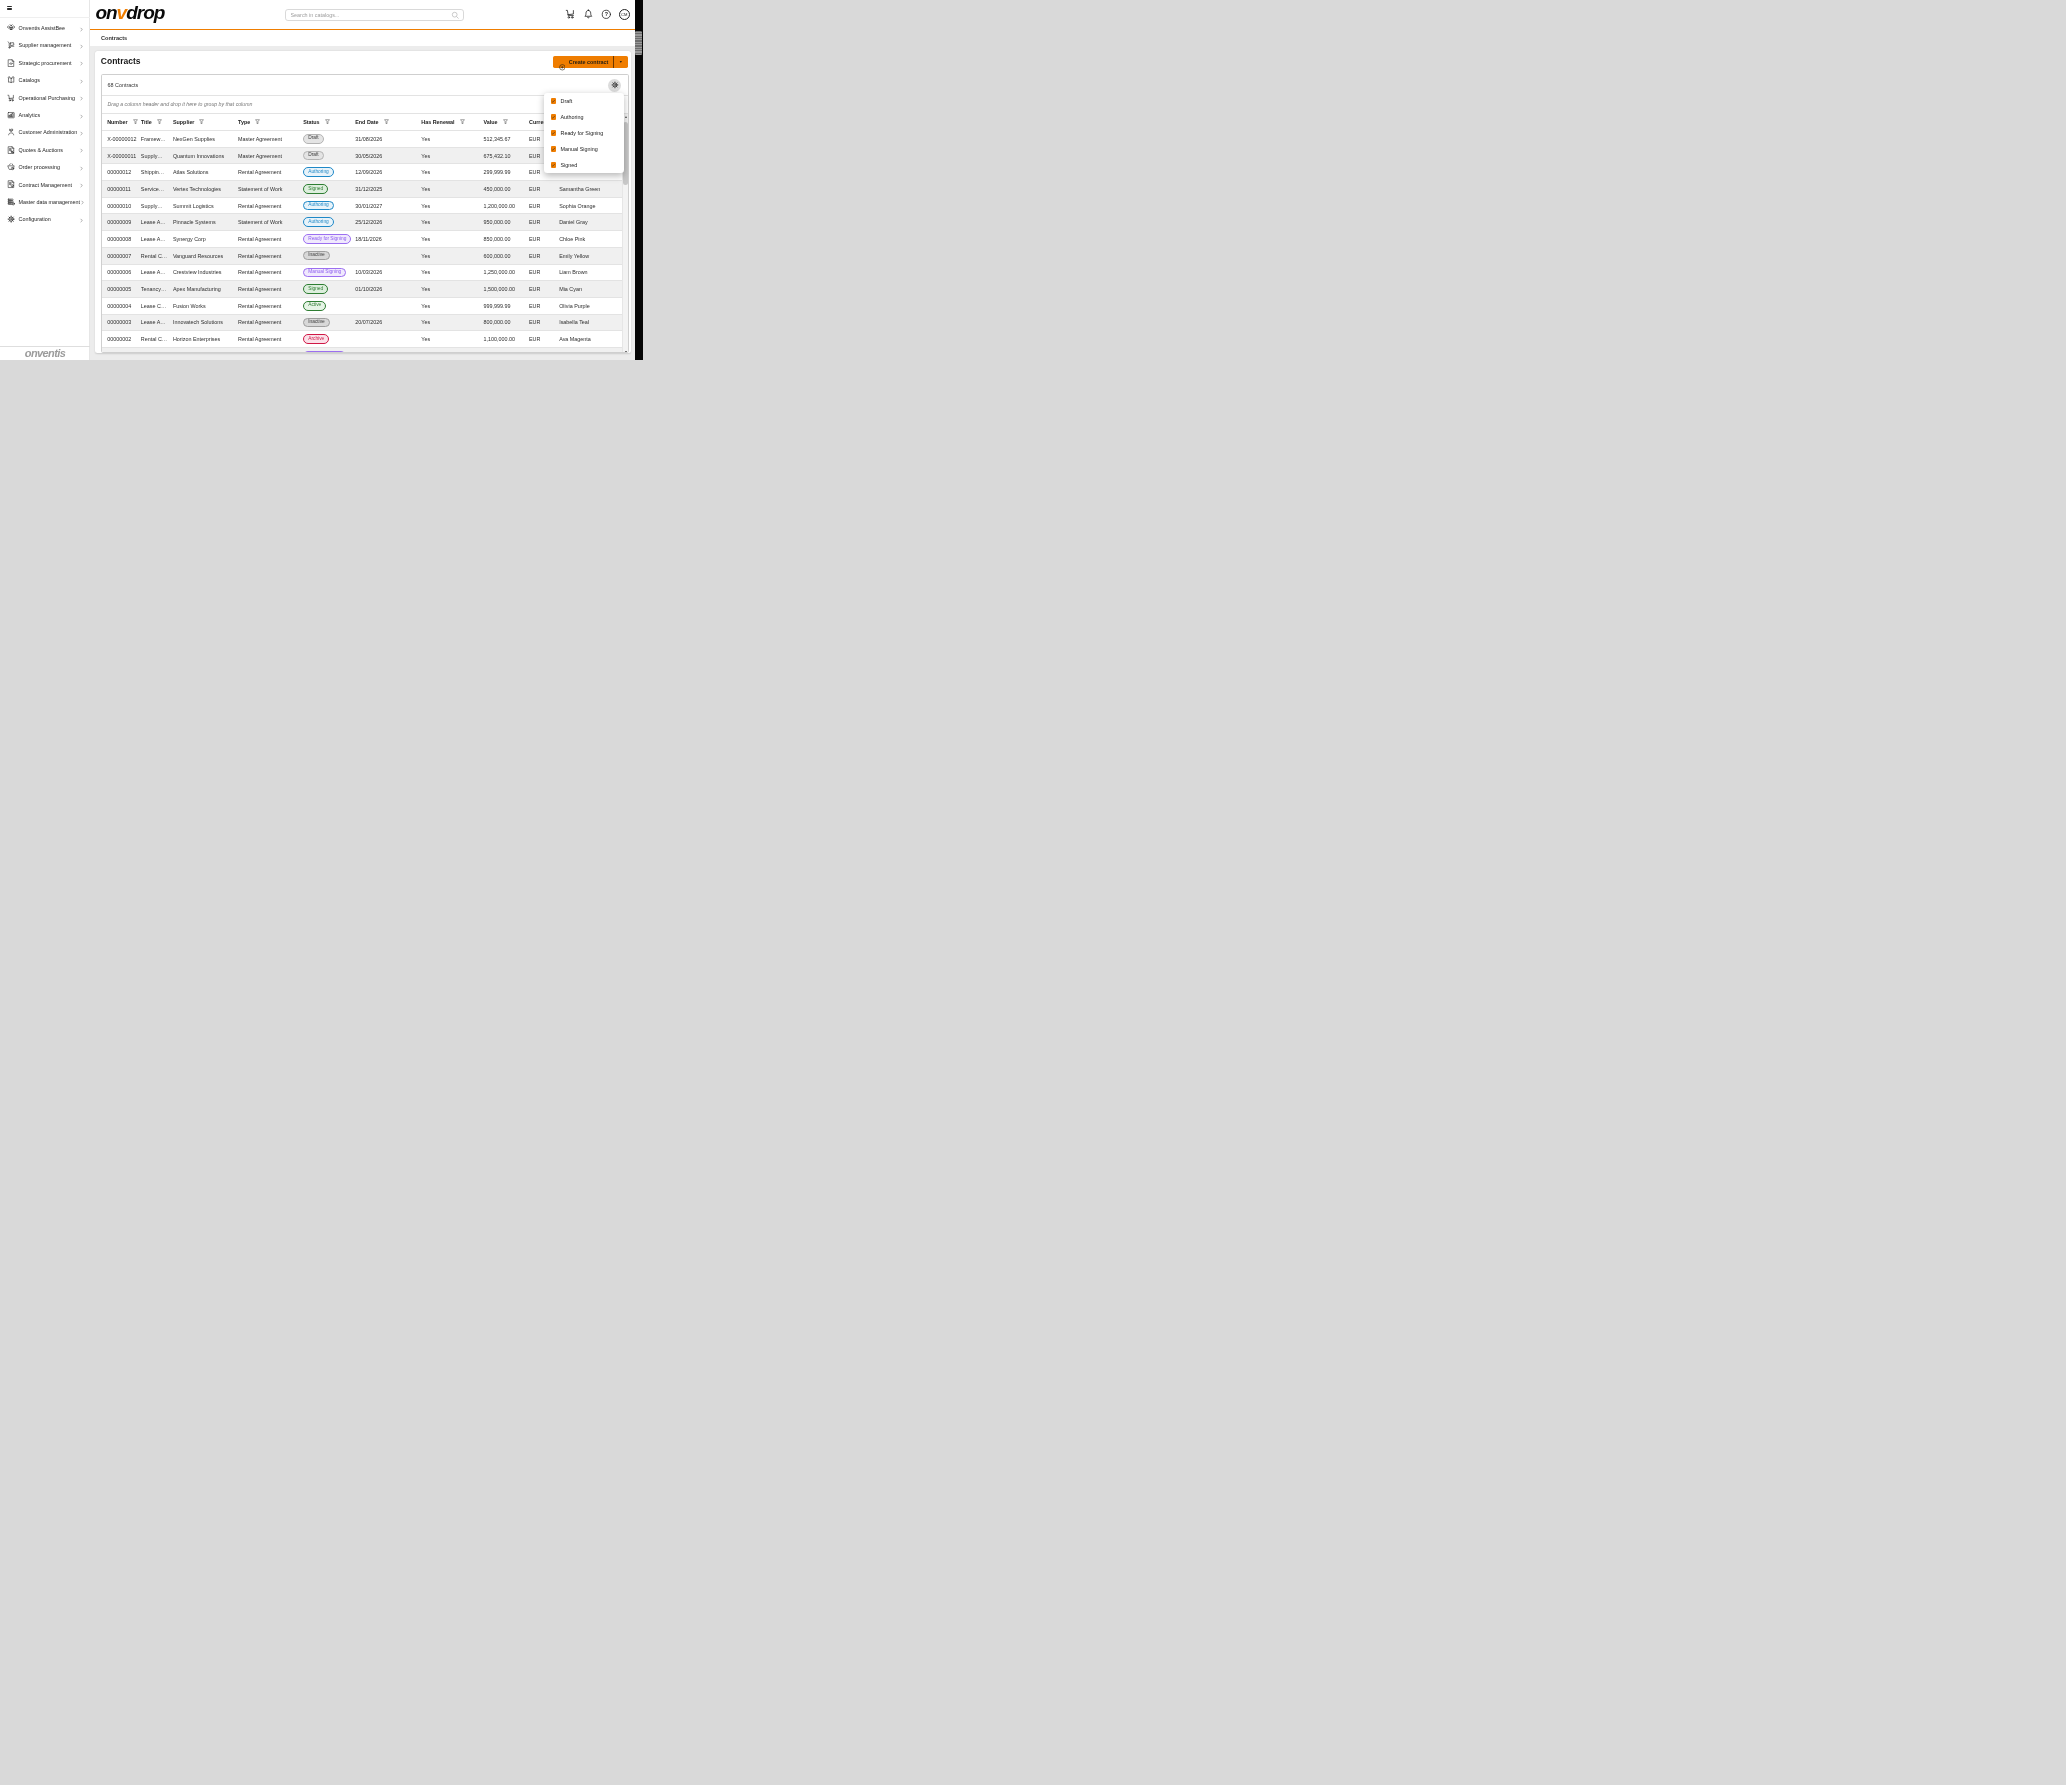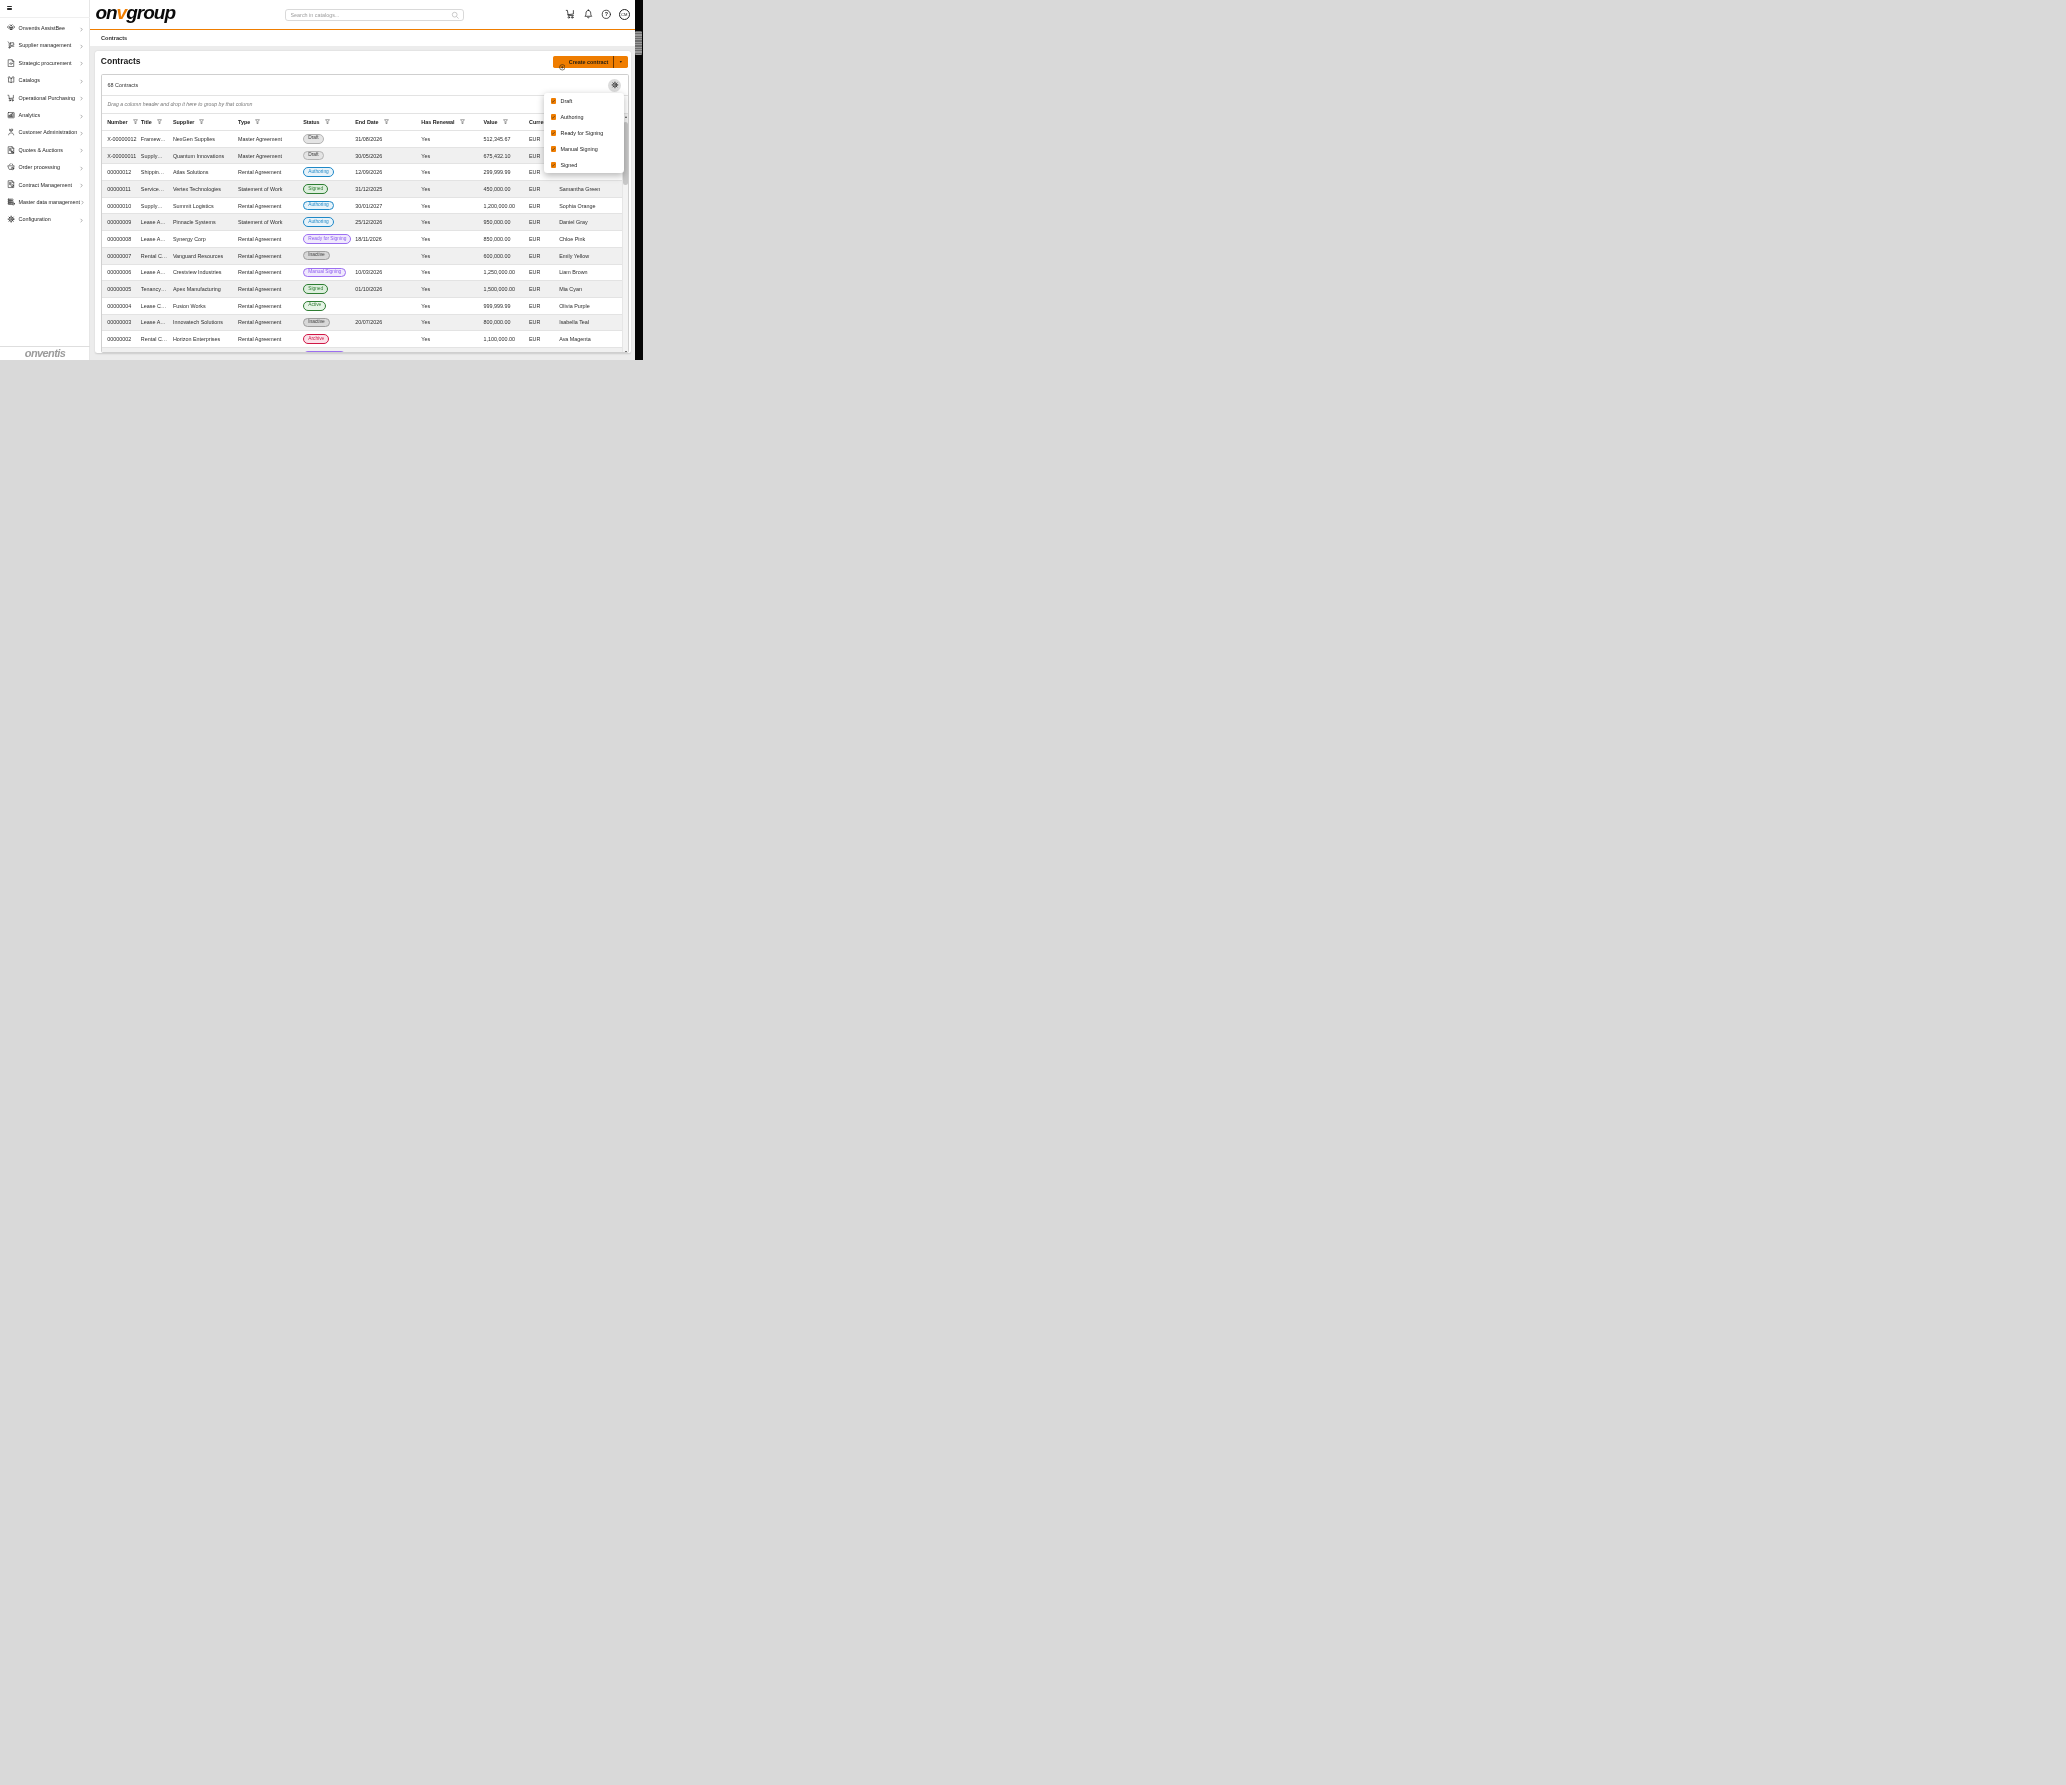--- a/index.html
+++ b/index.html
@@ -285,21 +285,21 @@
           <span class="side-chev"><svg viewBox="0 0 20 20">
               <path d="M7.5 4.5 L13 10 L7.5 15.5"></path>
             </svg></span>
         </div>
       </div>
     <div id="side-sep-bottom"></div>
     <div id="side-footer-logo">onventis</div>
   </div>
 
   <div id="topbar">
-    <div id="logo"><span>on</span><span class="accent">v</span><span>group</span></div>
+    <div id="logo"><span>on</span><span class="accent">v</span><span>drop</span></div>
     <div id="search-wrap">
       <input id="search-input" type="text" placeholder="Search in catalogs..." style="">
       <span id="search-icon"><svg viewBox="0 0 18 18">
             <circle cx="8" cy="8" r="5.2"></circle>
             <path d="M12 12 L16.4 16.4"></path>
           </svg></span>
     </div>
     <div id="top-icons">
       <span class="top-icon">
           <svg viewBox="0 0 20 20">

